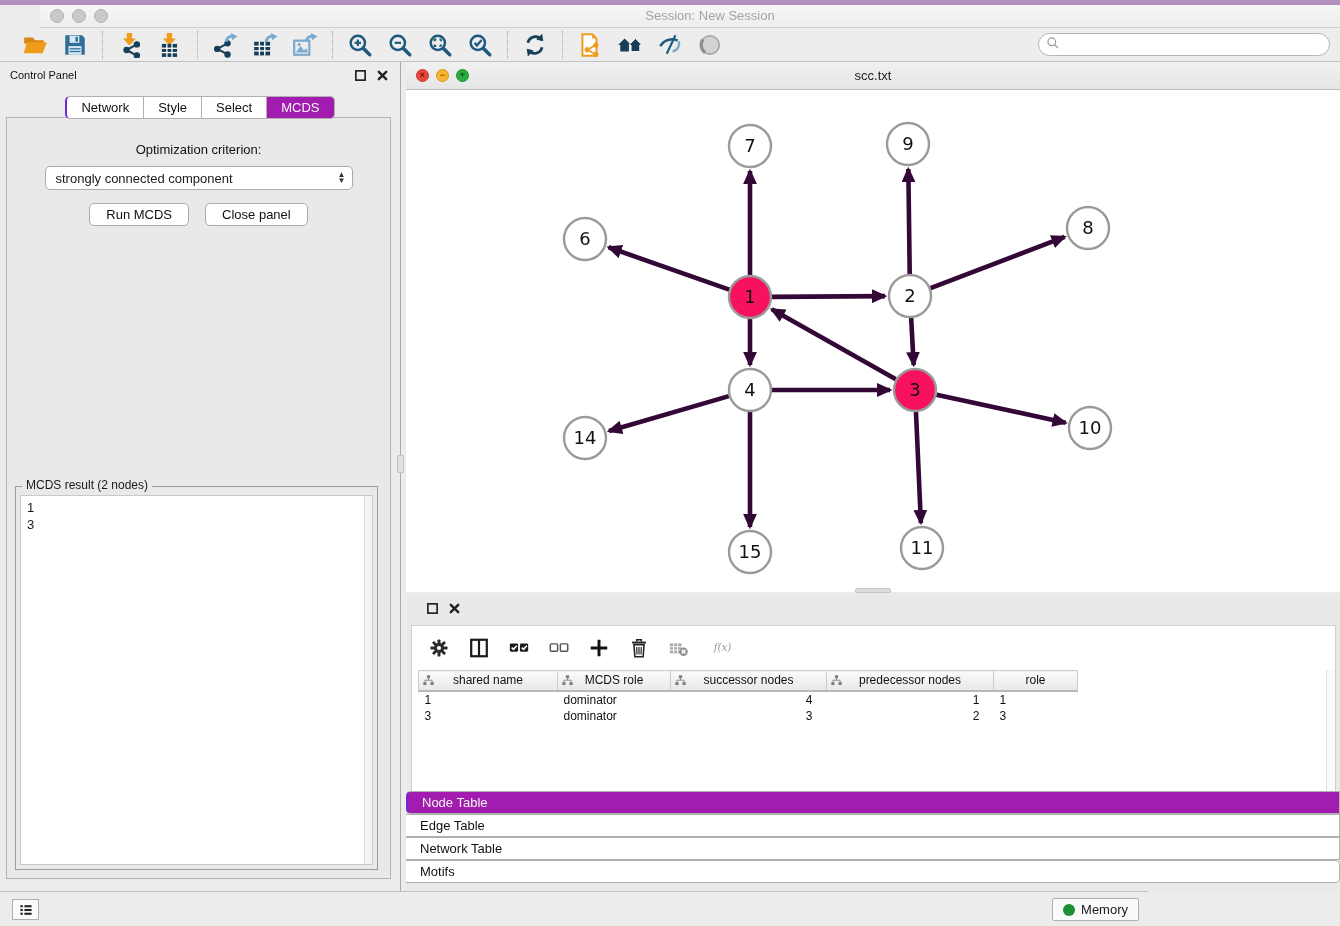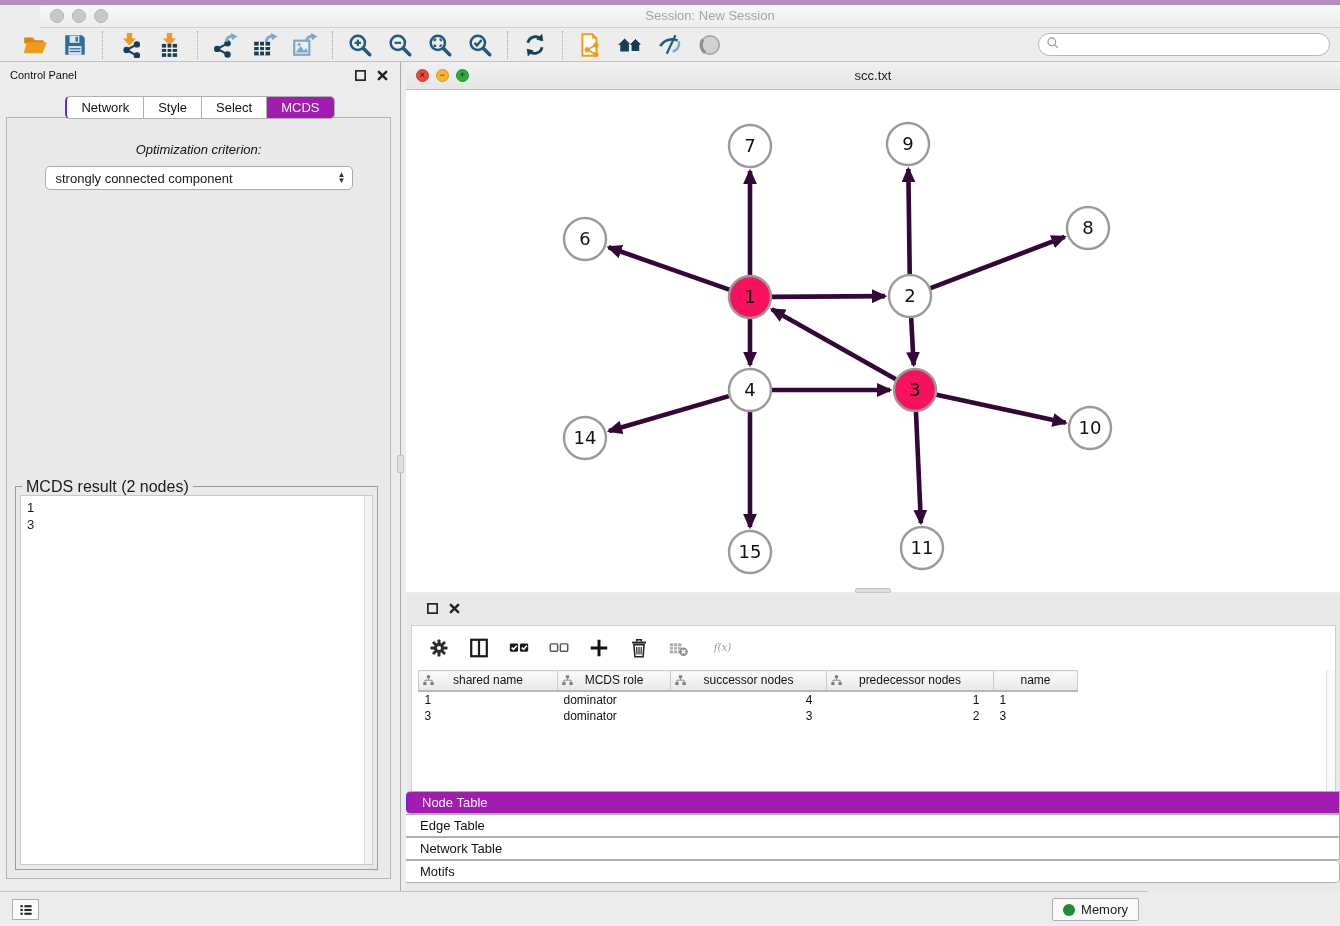--- a/index.html
+++ b/index.html
@@ -34,30 +34,30 @@
   .ph-btn { width:16px; height:16px; margin-left:6px; display:flex; align-items:center; justify-content:center; }
   .ph-btn svg { width:13px; height:13px; }
   .seg-tabs { position:absolute; left:0; right:0; display:flex; justify-content:center; z-index:3; }
   .cp-tabs { top:34px; }
   .seg-tab { background:#fff; border:1px solid #b0b0b0; border-left:none; padding:3px 14px; font-size:13px; color:#111; }
   .seg-tab:first-child { border-left:2px solid #6d28d9; border-radius:5px 0 0 5px; }
   .seg-tab:last-child { border-radius:0 5px 5px 0; }
   .seg-tab.active { background:#a21caf; color:#f3f3f3; }
   .cp-body { position:absolute; left:6px; right:9px; top:55px; bottom:12px; border:1px solid #b3b3b3;
     background:#e9e9e9; }
-  .opt-label { text-align:center; margin-top:24px; font-size:13px; color:#111;font-style:italic; }
+  .opt-label { text-align:center; margin-top:24px; font-size:13px; color:#111; }
   .select-box { width:308px; height:24px; margin:9px auto 0 auto; background:#fff; border:1px solid #ababab;
     border-radius:5px; display:flex; align-items:center; padding:0 6px 0 10px; font-size:13px; }
   .select-box .sel-text { flex:1; }
   .spinner { display:flex; flex-direction:column; line-height:6px; font-size:8px; color:#333; }
   .btn-row { display:flex; justify-content:center; gap:16px; margin-top:13px; }
   .push-btn { background:#fff; border:1px solid #ababab; border-radius:5px; padding:3px 16px; font-size:13px; color:#111; }
   .result-fieldset { position:absolute; left:8px; right:12px; top:368px; bottom:8px;
     border:1px solid #9a9a9a; background:#e9e9e9; }
-  .result-legend { position:absolute; top:-9px; left:6px; background:#e9e9e9; padding:0 4px; font-size:16px; }
+  .result-legend { position:absolute; top:-9px; left:6px; background:#e9e9e9; padding:0 4px; font-size:12px; }
   .result-box { position:absolute; left:4px; right:4px; top:8px; bottom:4px; background:#fff;
     border:1px solid #c9c9c9; font-size:13px; padding:3px 0 0 6px; line-height:17px; overflow:hidden; }
   .result-scroll { position:absolute; right:0; top:0; bottom:0; width:8px; background:#f4f4f4; border-left:1px solid #ddd; }
 
   
   .net-window { position:absolute; left:406px; top:62px; width:934px; height:530px; background:#fff; }
   .net-titlebar { position:absolute; left:0; top:0; width:100%; height:28px;
     background:linear-gradient(#f0f0f0,#e6e6e6); border-bottom:1px solid #bdbdbd; }
   .net-traffic { position:absolute; left:10px; top:7px; display:flex; gap:7px; }
   .nt { width:13px; height:13px; border-radius:50%; display:flex; align-items:center; justify-content:center;
@@ -312,20 +312,24 @@
       <span class="seg-tab active">MCDS</span>
     </div>
   <div class="cp-body">
     <div class="opt-label">Optimization criterion:</div>
     <div class="select-box">
       <span class="sel-text">strongly connected component</span>
       <span class="spinner">
           <span>▲</span>
           <span>▼</span>
         </span>
+    </div>
+    <div class="btn-row">
+      <button class="push-btn">Run MCDS</button>
+      <button class="push-btn">Close panel</button>
     </div>
     <div class="result-fieldset">
       <span class="result-legend">MCDS result (2 nodes)</span>
       <div class="result-box" id="result-box">
         <div class="result-scroll"></div>
       <div>1</div>
           <div>3</div>
         </div>
     </div>
   </div>
@@ -540,21 +544,21 @@
                   <path d="M10 6.5 v3 M4.5 12.5 v-3 h11 v3" fill="none" stroke="#7d7d7d" stroke-width="1.3"></path>
                 </svg></span><span>successor nodes</span></th>
             <th><span class="th-icon"><svg viewBox="0 0 20 20">
                   <g fill="#7d7d7d">
                     <rect x="7.5" y="2" width="5" height="4.5"></rect>
                     <rect x="2" y="12.5" width="5" height="4.5"></rect>
                     <rect x="13" y="12.5" width="5" height="4.5"></rect>
                   </g>
                   <path d="M10 6.5 v3 M4.5 12.5 v-3 h11 v3" fill="none" stroke="#7d7d7d" stroke-width="1.3"></path>
                 </svg></span><span>predecessor nodes</span></th>
-            <th><span>name</span></th>
+            <th><span>role</span></th>
           </tr>
         </thead>
         <tbody>
           <tr>
             <td class="al">1</td>
             <td class="al">dominator</td>
             <td class="ar">4</td>
             <td class="ar">1</td>
             <td class="al">1</td>
           </tr>

